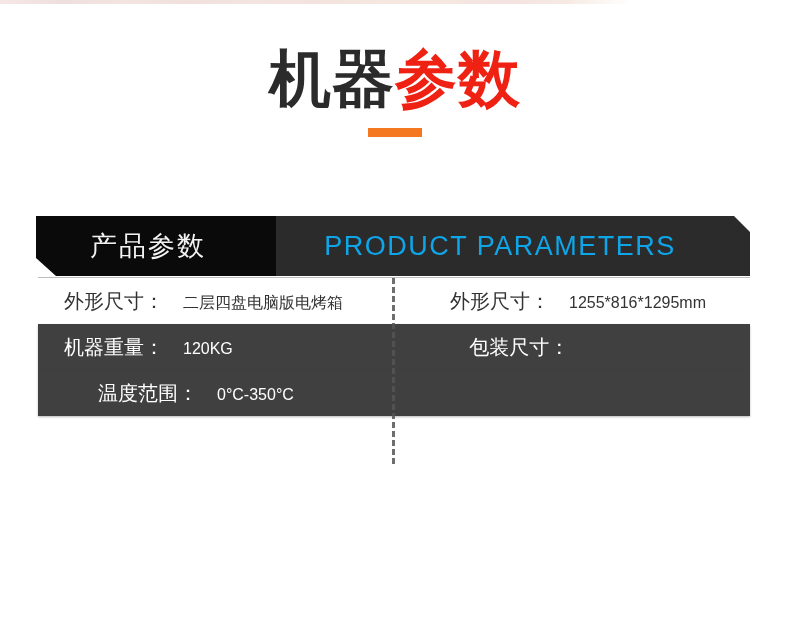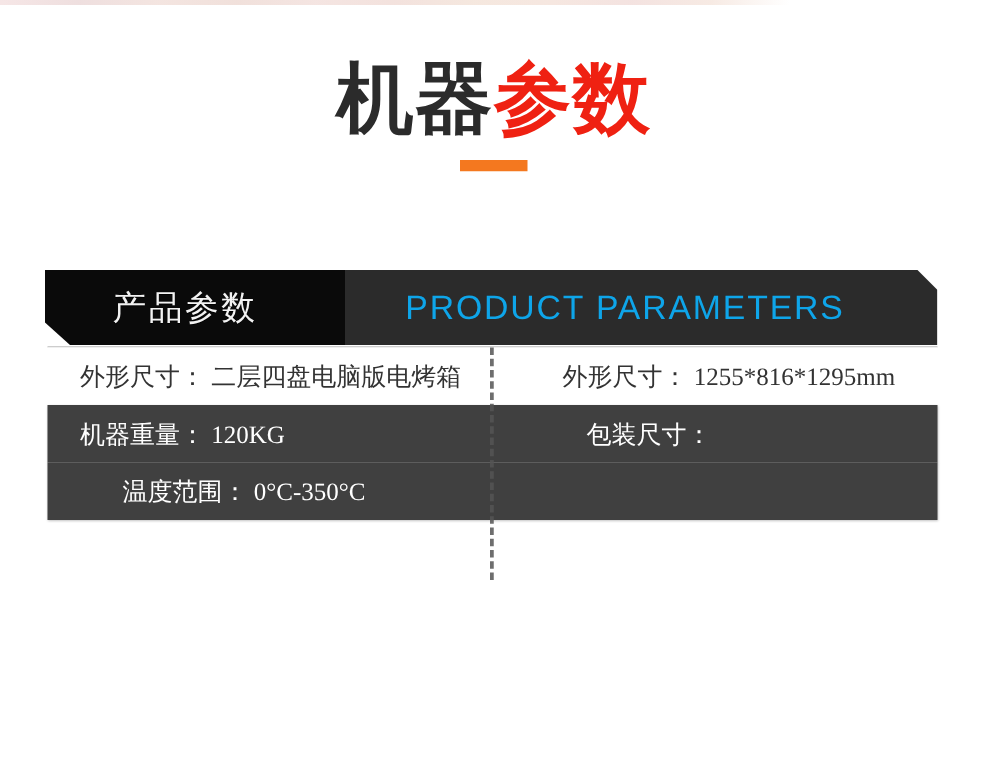--- a/index.html
+++ b/index.html
@@ -134,24 +134,24 @@
   }
   .spec-cell.left  { width: 352px; padding-left: 26px; }
   .spec-cell.right { width: 360px; padding-left: 60px; }
 
   .spec-label {
     font-family: "DejaVu Sans", "Liberation Sans", sans-serif;
     font-size: 20px;
     white-space: nowrap;
   }
   .spec-value {
-    font-family: Liberation Serif, serif;
-    font-size: 20px;
+    font-family: Liberation Sans, sans-serif;
+    font-size: 16px;
     white-space: nowrap;
-    margin-left: 5px;
+    margin-left: 19px;
   }
   .light .spec-label { color: #333333; }
   .light .spec-value { color: #333333; }
   .dark  .spec-label { color: #ffffff; }
   .dark  .spec-value { color: #ffffff; }
 
   
   .spec-divider {
     position: absolute;
     left: 356px;

